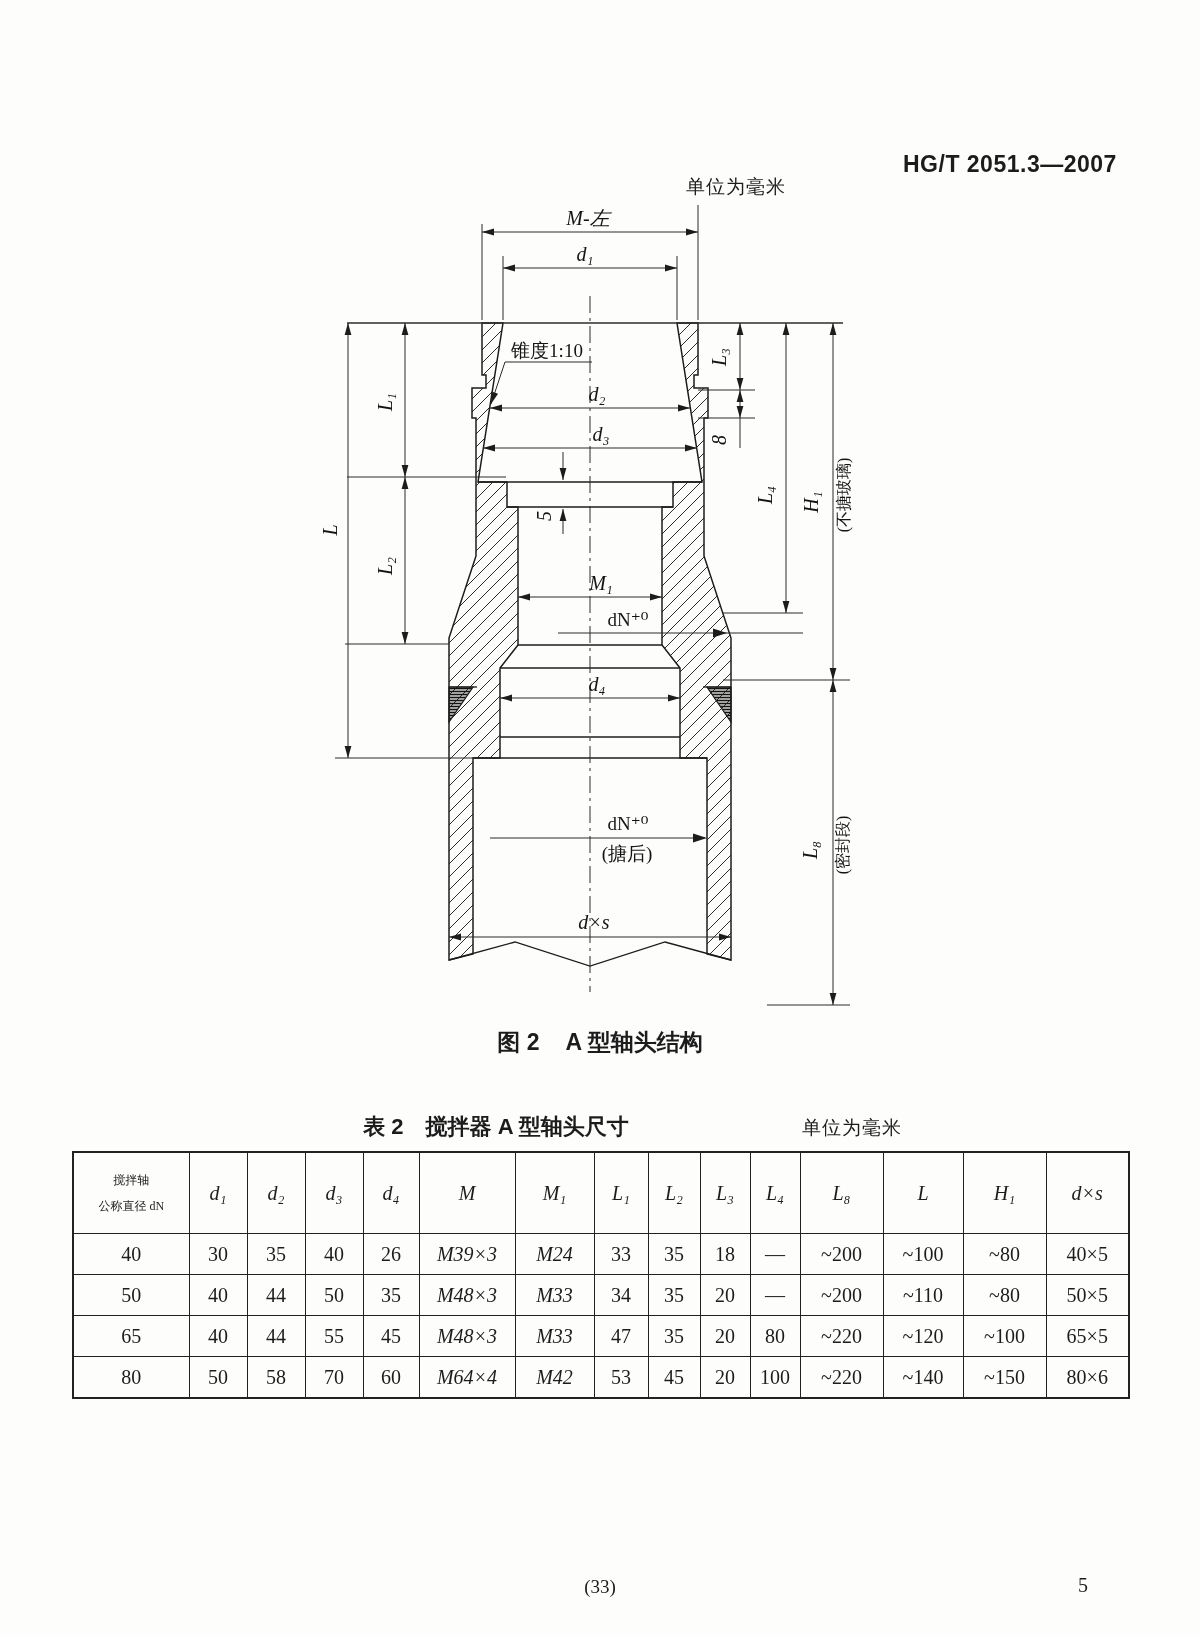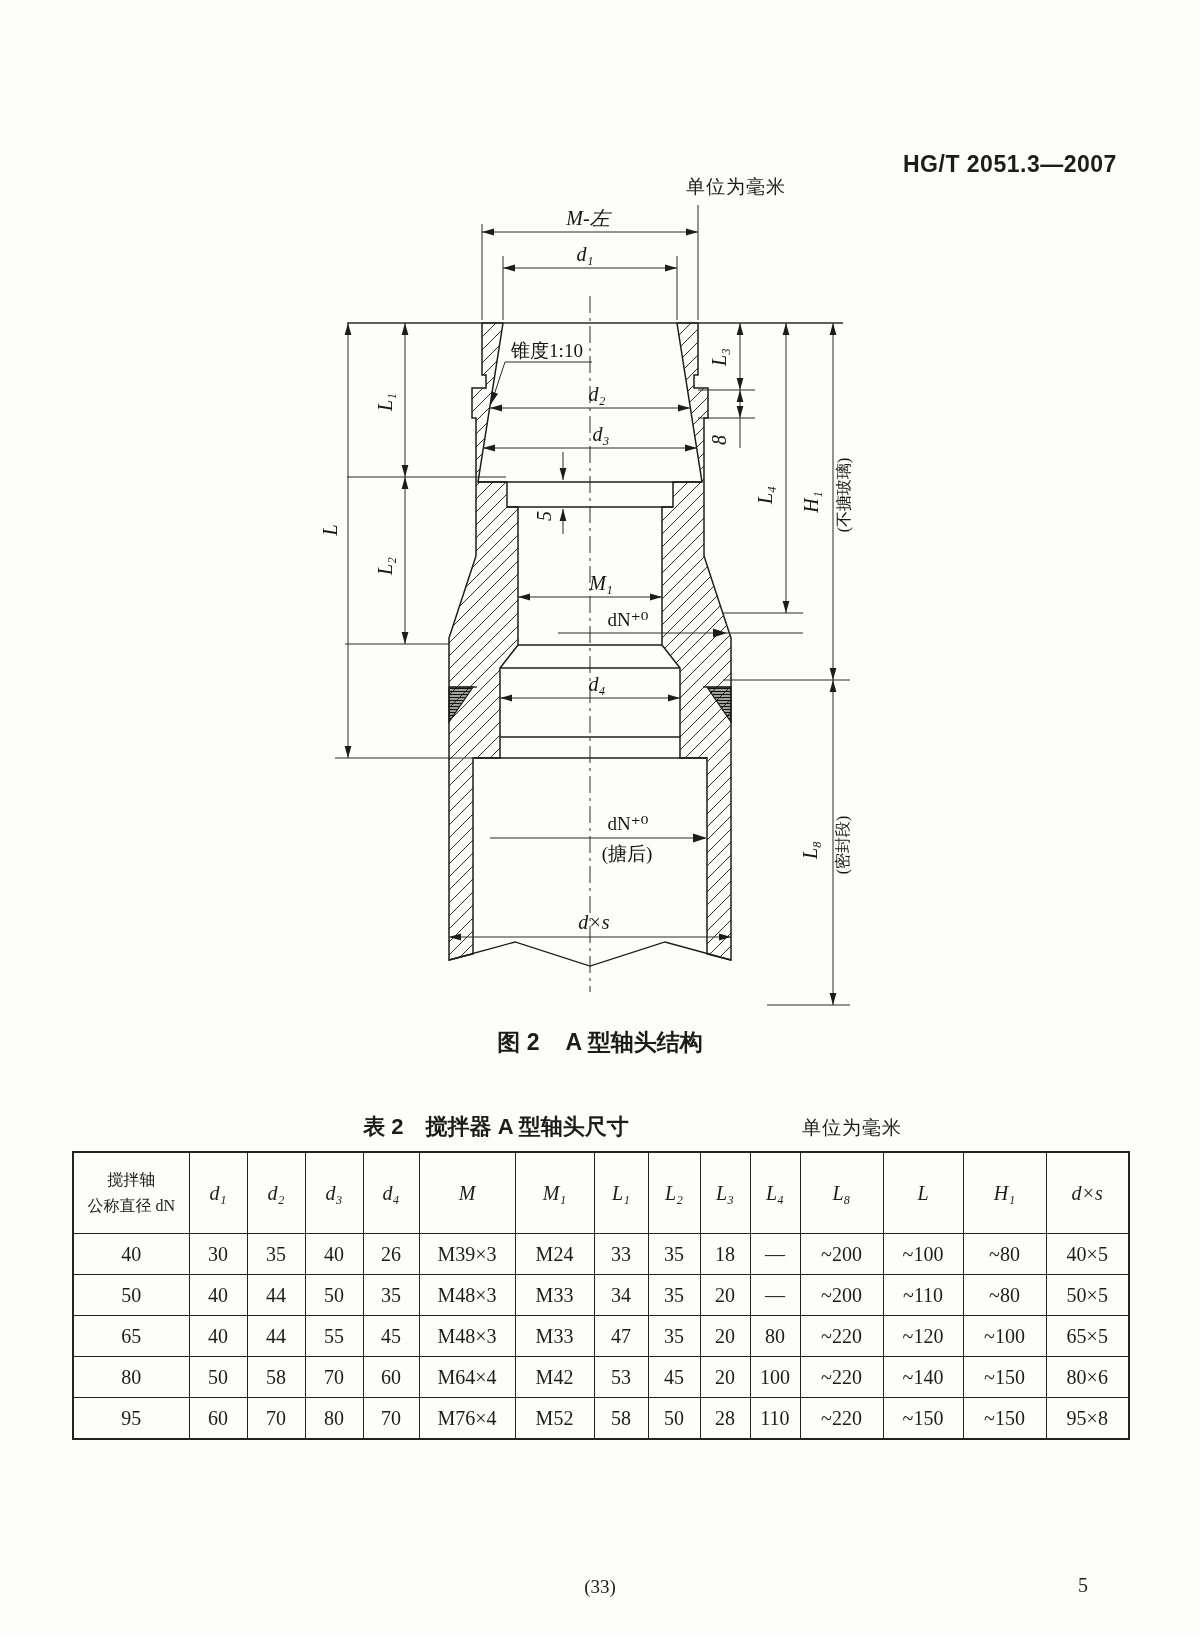--- a/index.html
+++ b/index.html
@@ -35,22 +35,22 @@
   }
   table.dims{border-collapse:collapse;table-layout:fixed;width:1056px;margin-top:3px}
   table.dims th,table.dims td{
     border:1.4px solid #222;text-align:center;vertical-align:middle;
     font-weight:normal;font-size:20px;padding:0;
   }
   table.dims{border:2.2px solid #222}
   table.dims thead th{height:80px}
   table.dims tbody td{height:40px}
   .hsym{font-style:italic;font-size:21px;font-family:"Liberation Serif",serif}
-  .mval{}
-  .hcn{font-size:16px;line-height:26px}
+  .mval{font-style:italic}
+  .hcn{font-size:12px;line-height:26px}
   .footer-center{position:absolute;top:1576px;left:0;width:1200px;text-align:center;font-size:19px}
   .footer-page{position:absolute;top:1574px;left:1078px;font-size:20px}
 </style>
 </head>
 <body>
 
 <div class="std-code">HG/T 2051.3—2007</div>
 
 <div class="fig-unit">单位为毫米</div>
 
@@ -271,35 +271,18 @@
           <td class="mval">M42</td>
           <td>53</td>
           <td>45</td>
           <td>20</td>
           <td>100</td>
           <td>~220</td>
           <td>~140</td>
           <td>~150</td>
           <td>80×6</td>
       </tr>
-      <tr>
-        <td>95</td>
-          <td>60</td>
-          <td>70</td>
-          <td>80</td>
-          <td>70</td>
-          <td class="mval">M76×4</td>
-          <td class="mval">M52</td>
-          <td>58</td>
-          <td>50</td>
-          <td>28</td>
-          <td>110</td>
-          <td>~220</td>
-          <td>~150</td>
-          <td>~150</td>
-          <td>95×8</td>
-      </tr>
     </tbody>
   </table>
 </div>
 
 <div class="footer-center">(33)</div>
 <div class="footer-page">5</div>
 
 </body></html>

